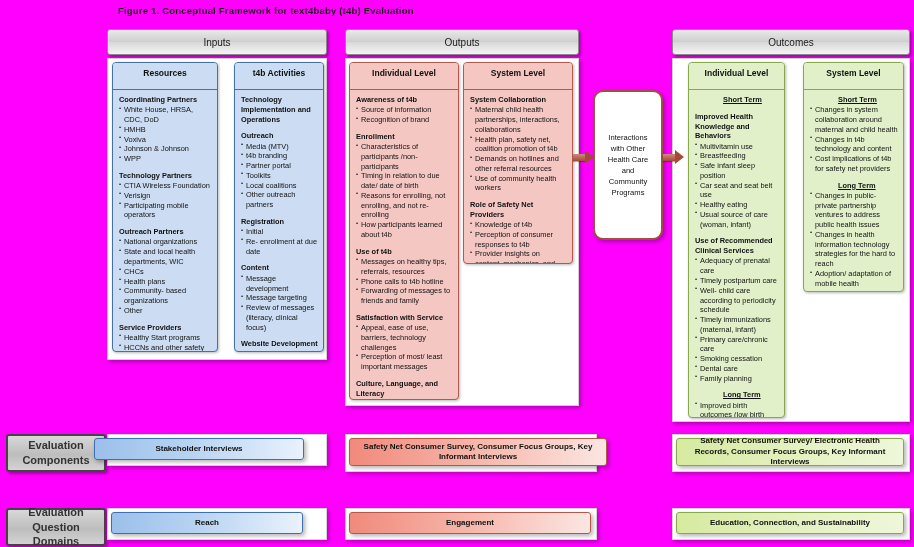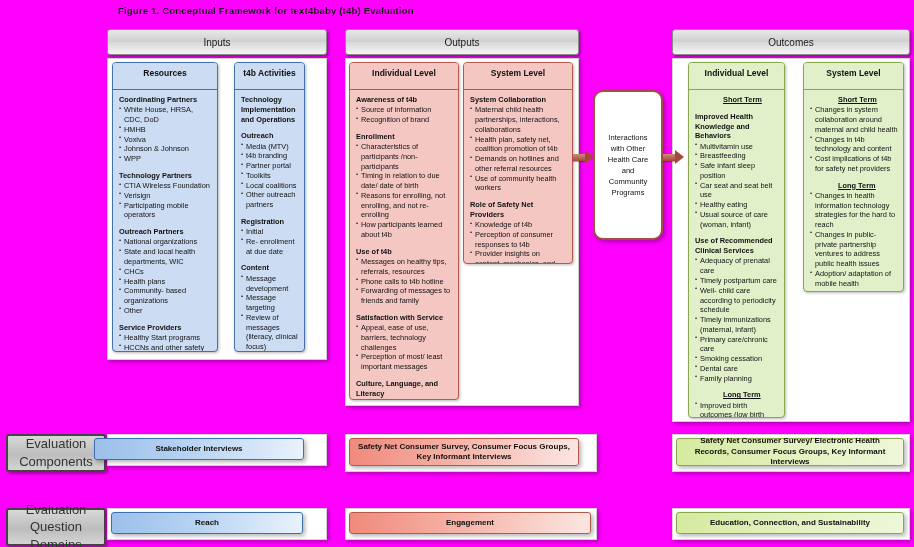--- a/index.html
+++ b/index.html
@@ -75,21 +75,21 @@
   .card.blue{background:#ccdcf2;border:1px solid #4472a8;}
   .card.blue .card-title{background:#ccdcf2;border-bottom:1px solid #4472a8;}
   
   .card.pink{background:#f4c7c3;border:1px solid #b35a50;}
   .card.pink .card-title{background:#f4c7c3;border-bottom:1px solid #b35a50;}
   
   .card.green{background:#e2f0ca;border:1px solid #8aa64f;}
   .card.green .card-title{background:#e2f0ca;border-bottom:1px solid #8aa64f;}
 
   #card-resources{left:112px;top:62px;width:106px;height:290px;}
-  #card-activities{left:234px;top:62px;width:71px;height:290px;}
+  #card-activities{left:234px;top:62px;width:90px;height:290px;}
   #card-out-individual{left:349px;top:62px;width:110px;height:338px;}
   #card-out-system{left:463px;top:62px;width:110px;height:202px;}
   #card-oc-individual{left:688px;top:62px;width:97px;height:356px;}
   #card-oc-system{left:803px;top:62px;width:101px;height:230px;}
 
   
   #interactions-box{
     position:absolute;left:593px;top:90px;width:70px;height:150px;
     background:#ffffff;border:2px solid #a0503f;border-radius:10px;
     box-shadow:2px 2px 4px rgba(0,0,0,0.3);
@@ -109,42 +109,42 @@
   #arrow-right .head{border-left:9px solid #a34a38;}
 
   
   .row-label{
     position:absolute;
     border:2px solid #444;
     border-radius:3px;
     background:linear-gradient(to bottom,#d8d8d8,#bdbdbd 55%,#d4d4d4);
     box-shadow:2px 2px 3px rgba(0,0,0,0.35);
     display:flex;align-items:center;justify-content:center;text-align:center;
-    font-size:13px;line-height:1.35;color:#333;
+    font-size:11px;line-height:1.35;color:#333;font-weight:bold;
   }
   .bar{
     position:absolute;
     border-radius:3px;
     box-shadow:2px 2px 4px rgba(0,0,0,0.3);
     display:flex;align-items:center;justify-content:center;text-align:center;
     font-size:8px;font-weight:bold;line-height:1.3;
     padding:0 6px;box-sizing:border-box;
   }
   .bar.blue{background:linear-gradient(to right,#9cc0ea 0%,#b7d3f2 45%,#e9f2fc 100%);border:1px solid #3f6fae;color:#111;}
   .bar.pink{background:linear-gradient(to right,#f08a7c 0%,#f6b2a6 45%,#fbe6e2 100%);border:1px solid #b4584c;color:#111;}
   .bar.green{background:linear-gradient(to right,#d6ea9f 0%,#e3f1bf 50%,#eef7d9 100%);border:1px solid #8aa64f;color:#111;}
   .bar-wrap{position:absolute;background:#ffffff;border:1px solid #d2d2d2;box-shadow:2px 2px 4px rgba(0,0,0,0.28);}
 
   #rowlabel-components{left:6px;top:434px;width:96px;height:34px;}
   #rowlabel-domains{left:6px;top:508px;width:96px;height:34px;}
 
   #wrap-stakeholder{left:107px;top:434px;width:218px;height:30px;}
   #bar-stakeholder{left:94px;top:438px;width:210px;height:22px;}
   #wrap-safetynet{left:345px;top:434px;width:250px;height:36px;}
-  #bar-safetynet{left:349px;top:438px;width:230px;height:28px;}
+  #bar-safetynet{left:349px;top:438px;width:258px;height:28px;}
   #wrap-safetynet2{left:672px;top:434px;width:236px;height:36px;}
   #bar-safetynet2{left:676px;top:438px;width:228px;height:28px;}
 
   #wrap-reach{left:107px;top:508px;width:218px;height:30px;}
   #bar-reach{left:111px;top:512px;width:192px;height:22px;}
   #wrap-engagement{left:345px;top:508px;width:250px;height:30px;}
   #bar-engagement{left:349px;top:512px;width:242px;height:22px;}
   #wrap-education{left:672px;top:508px;width:236px;height:30px;}
   #bar-education{left:676px;top:512px;width:228px;height:22px;}
 </style>
@@ -363,22 +363,22 @@
         <span class="hd ul">Short Term</span>
         <ul class="items">
           <li>Changes in system collaboration around maternal and child health</li>
           <li>Changes in t4b technology and content</li>
           <li>Cost implications of t4b for safety net providers</li>
         </ul>
       </div>
       <div class="blk">
         <span class="hd ul">Long Term</span>
         <ul class="items">
+          <li>Changes in public-private partnership ventures to address public health issues</li>
           <li>Changes in health information technology strategies for the hard to reach</li>
-          <li>Changes in public-private partnership ventures to address public health issues</li>
           <li>Adoption/ adaptation of mobile health technologies by other health programs</li>
         </ul>
       </div>
     </div>
 </div>
 
 <div class="row-label" id="rowlabel-components">Evaluation Components</div>
 <div class="bar-wrap" id="wrap-stakeholder"></div>
 <div class="bar blue" id="bar-stakeholder">Stakeholder Interviews</div>
 <div class="bar-wrap" id="wrap-safetynet"></div>

